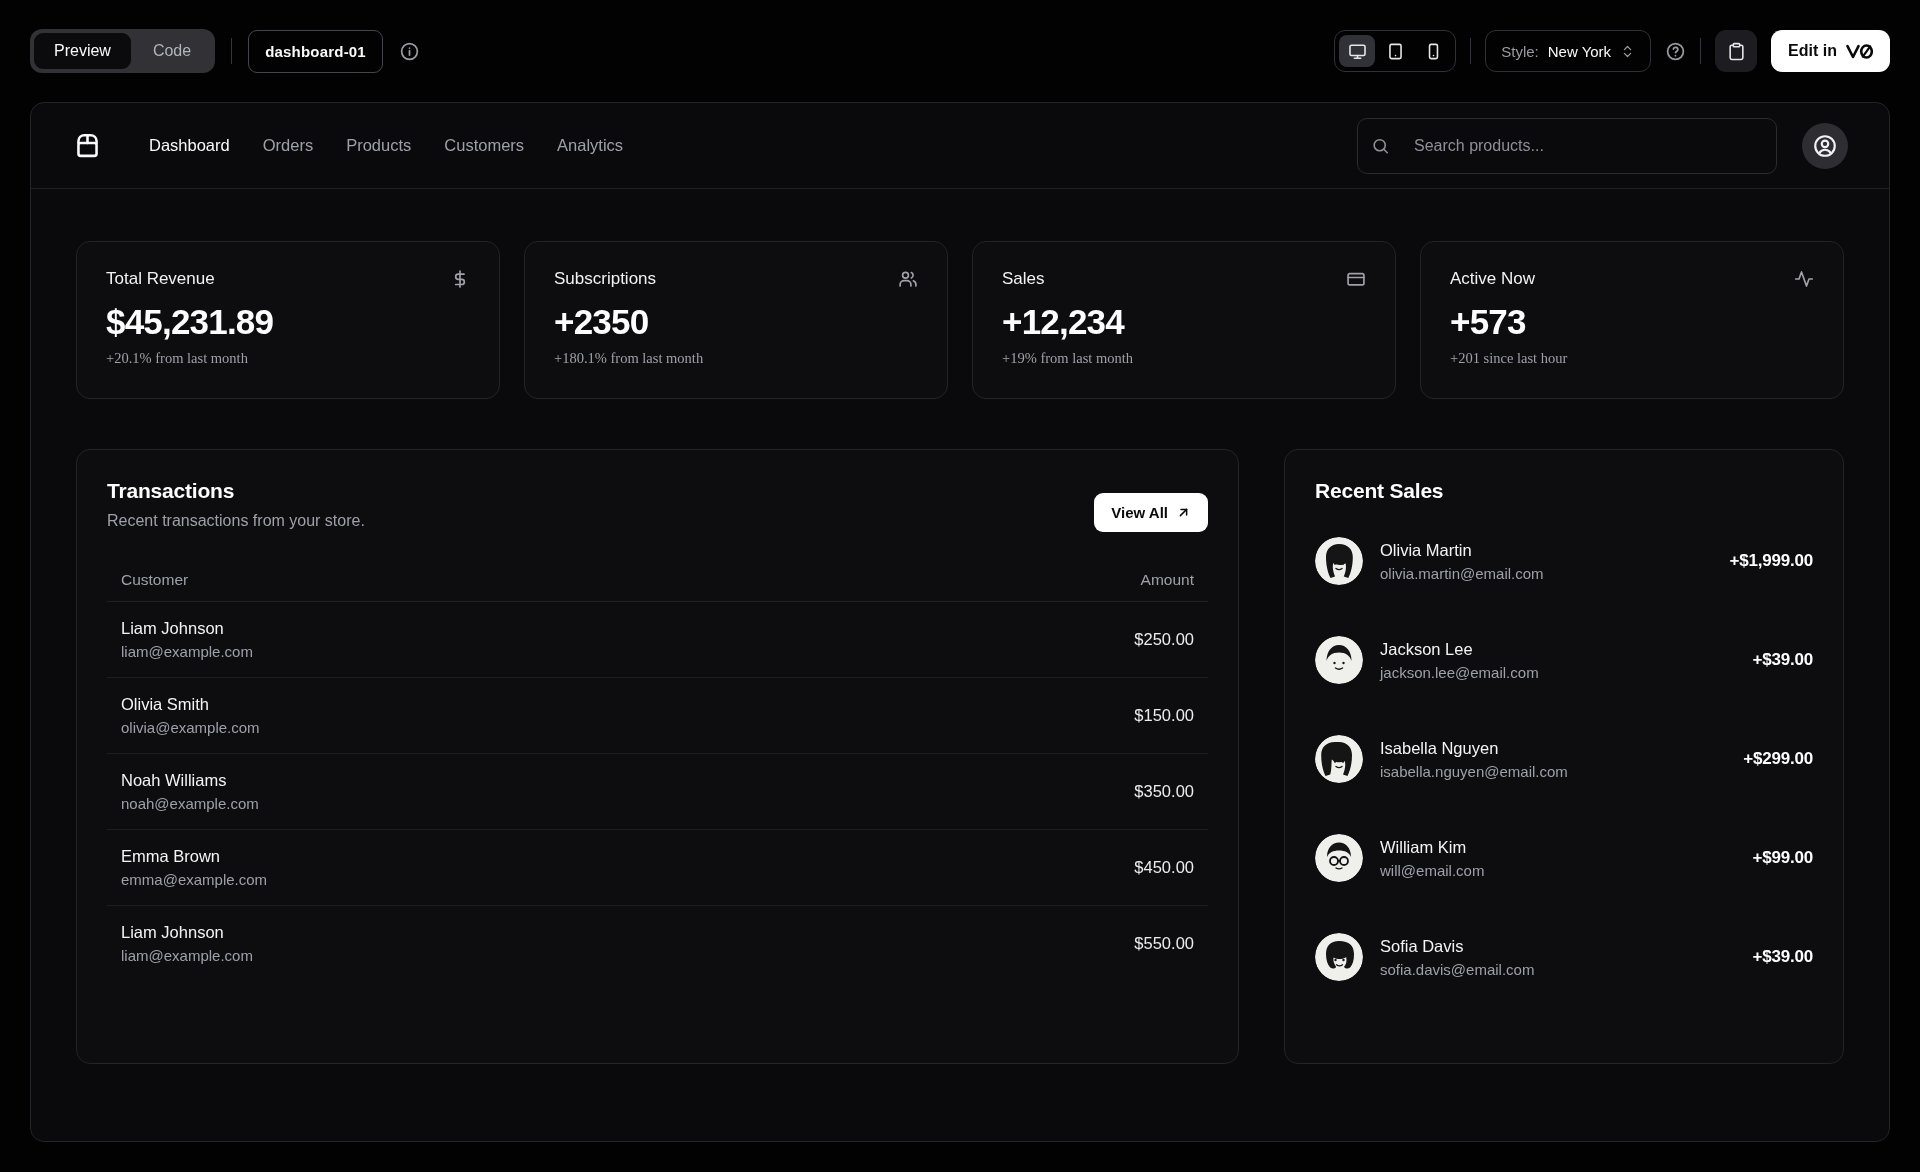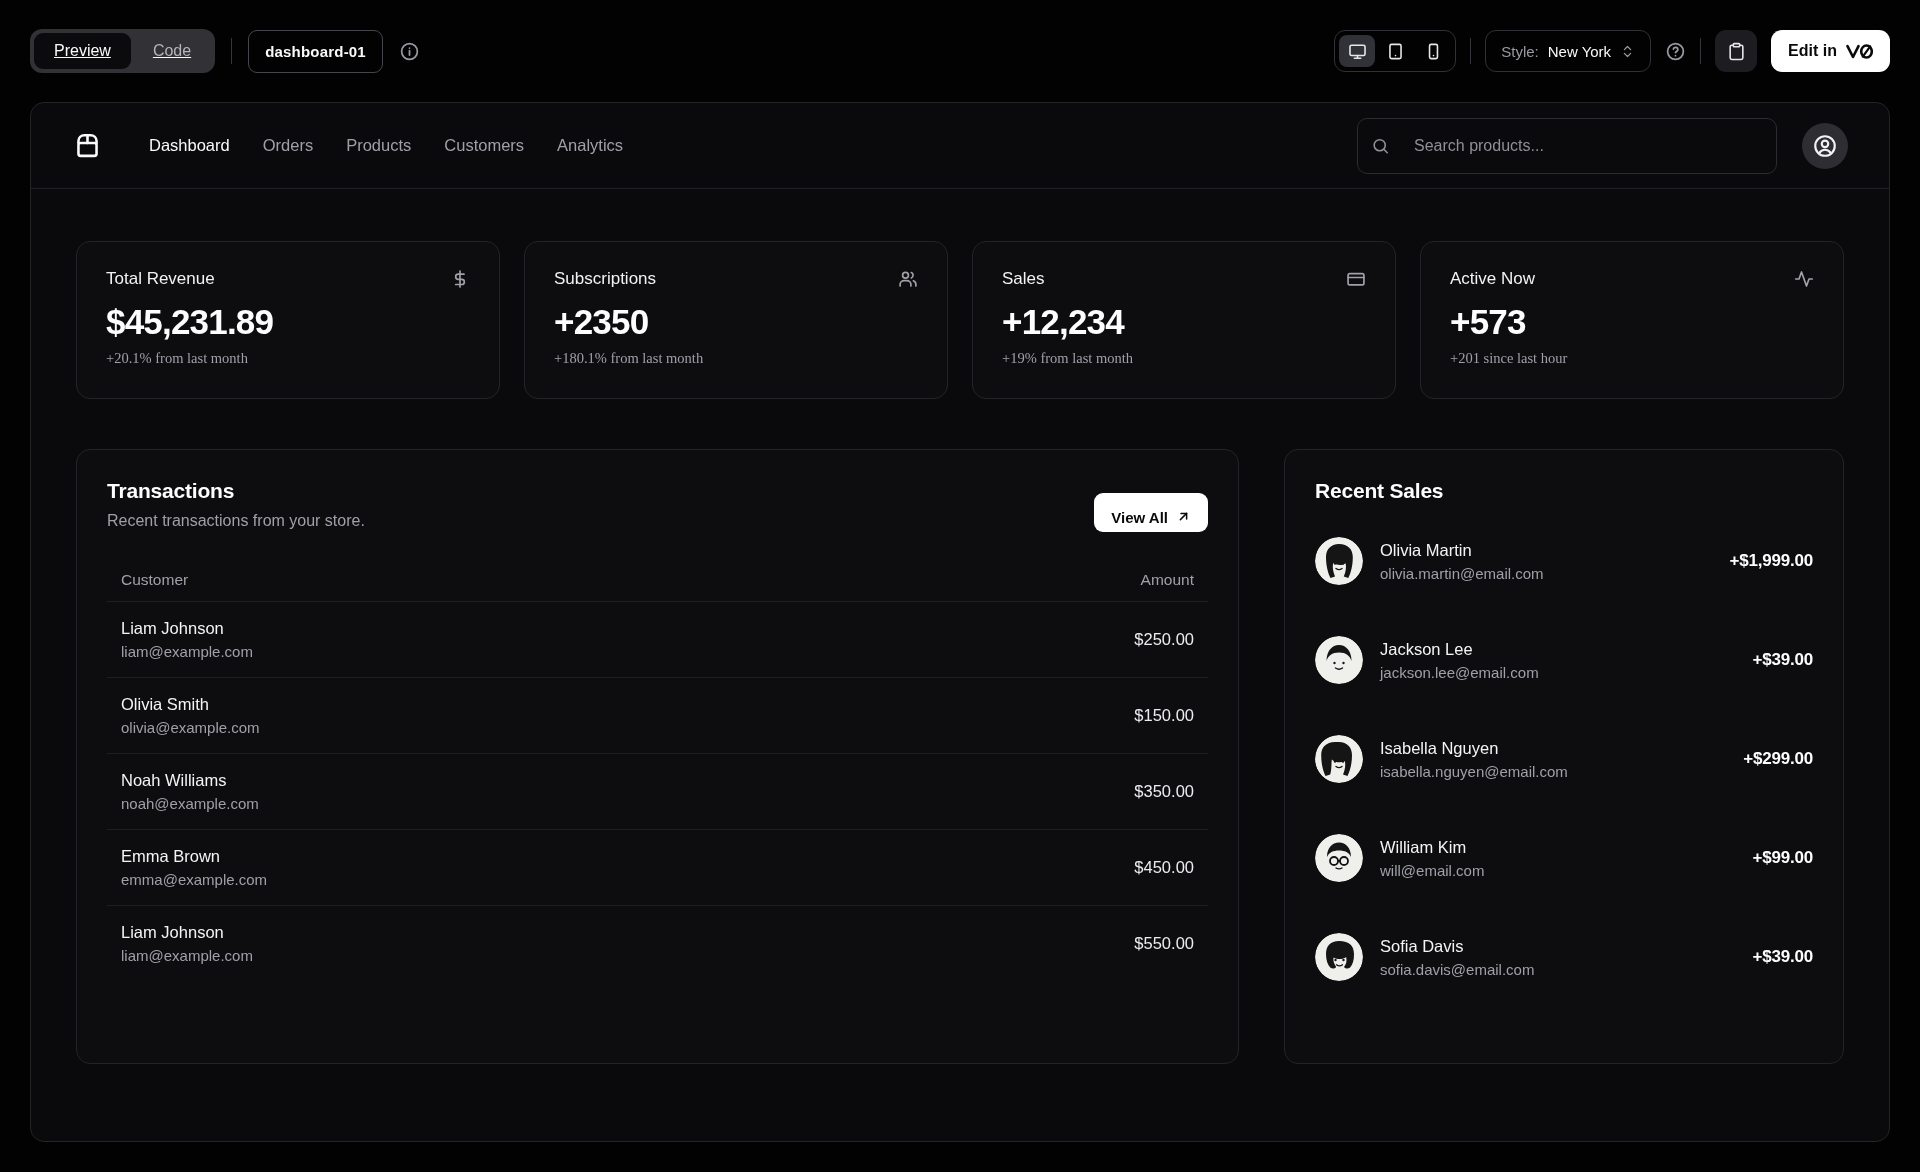--- a/index.html
+++ b/index.html
@@ -14,21 +14,21 @@
   .ico { stroke:currentColor; fill:none; stroke-width:2; stroke-linecap:round; stroke-linejoin:round; }
 
   
   .toolbar {
     height:102px; padding:0 30px;
     display:flex; align-items:center; justify-content:space-between;
   }
   .tb-left, .tb-right { display:flex; align-items:center; gap:16px; }
   .tb-right { gap:14px; }
   .seg {
-    display:flex; align-items:center; background:#313136; border-radius:12px; padding:4px; gap:2px;text-decoration:underline;
+    display:flex; align-items:center; background:#313136; border-radius:12px; padding:4px; gap:2px;
   }
   .seg-item {
     font-size:16px; font-weight:500; color:#b4b4bc;
     padding:9px 20px; border-radius:9px; cursor:pointer; background:transparent; border:none;
     font-family:inherit;
   }
   .seg-item.active { background:#0b0b0d; color:#fafafa; }
   .v-divider { width:1px; height:26px; background:#35353b; }
   .block-badge {
     border:1px solid #45454c; border-radius:9px; padding:12px 16px;
@@ -109,21 +109,21 @@
   .main-row { margin-top:50px; display:grid; grid-template-columns:1fr 560px; gap:45px; }
   .card {
     background:#0d0d0f; border:1px solid #242428; border-radius:14px;
     height:615px; padding:29px 30px;
   }
   .tx-head { display:flex; align-items:flex-start; justify-content:space-between; }
   .card-title { font-size:21px; font-weight:600; color:#fdfdfd; letter-spacing:-0.2px; }
   .card-desc { margin-top:9px; font-size:16px; color:#9fa0a8; }
   .viewall-btn {
     height:39px; background:#ffffff; color:#0a0a0a; border:none; border-radius:9px; cursor:pointer;
-    display:flex; gap:8px; padding:16px 17px;
+    display:flex; align-items:center; gap:8px; padding:16px 17px;
     font-size:15px; font-weight:600; font-family:inherit; margin-top:14px;
   }
 
   table.tx { width:100%; border-collapse:collapse; margin-top:27px; }
   .tx th {
     text-align:left; font-weight:400; font-size:15.5px; color:#9fa0a8;
     padding:12px 14px; border-bottom:1px solid #202024;
   }
   .tx th.amt, .tx td.amt { text-align:right; }
   .tx td { padding:17px 14px; border-bottom:1px solid #1e1e22; vertical-align:middle; }

